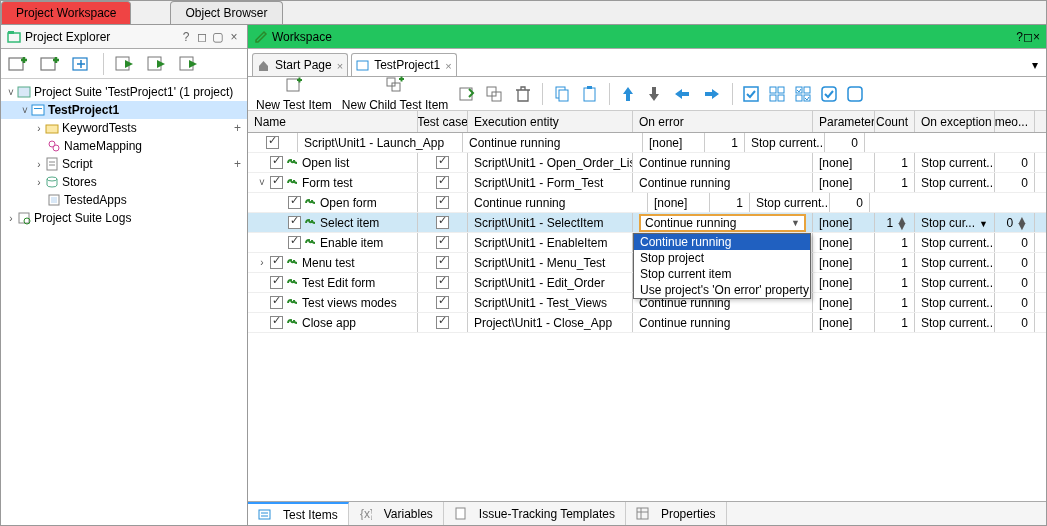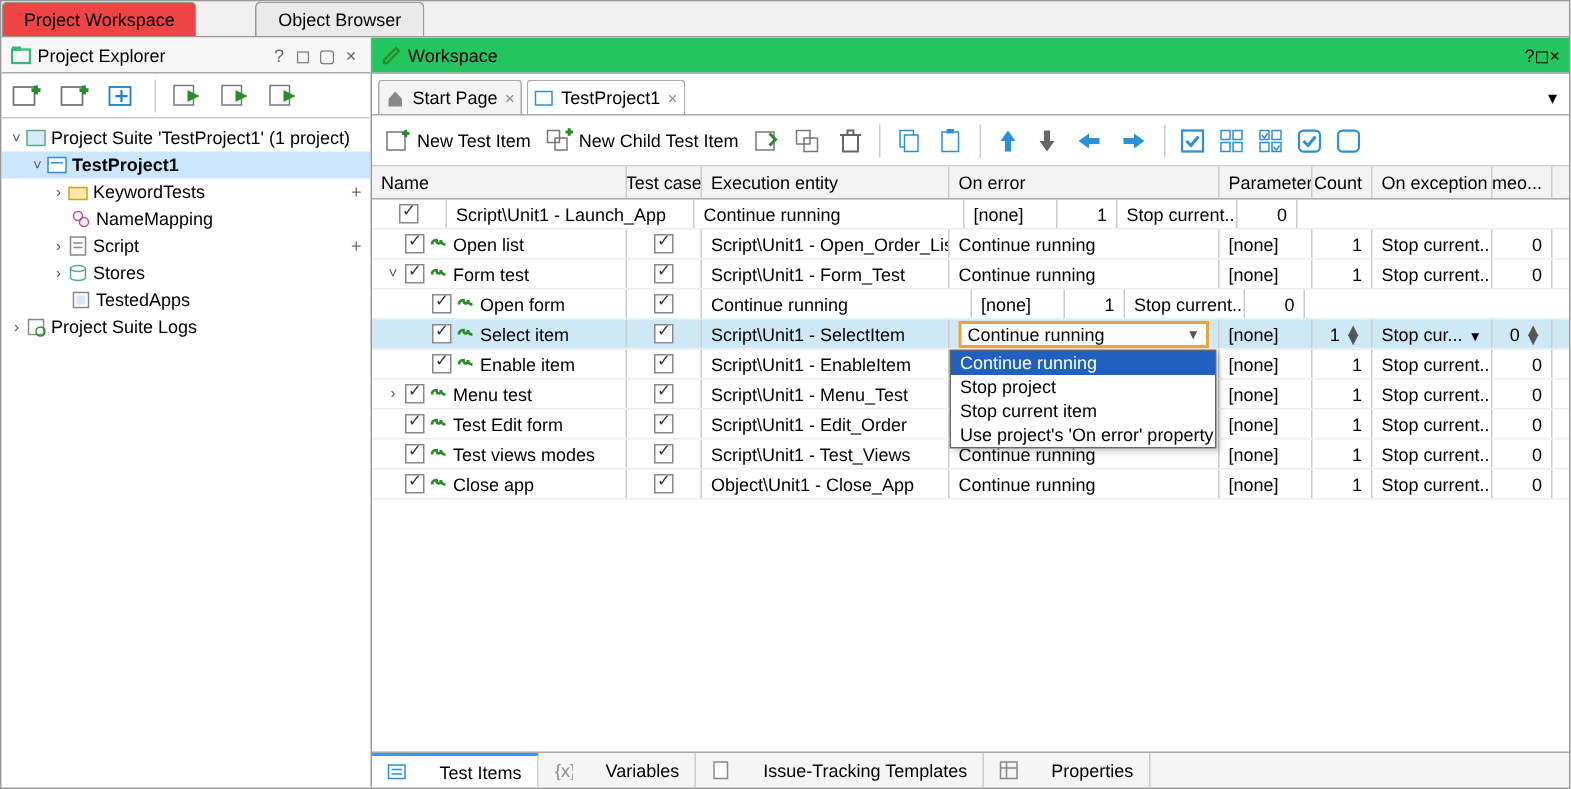--- a/index.html
+++ b/index.html
@@ -47,25 +47,25 @@
 .row-name { display: flex; align-items: center; gap: 3px; width: 100%; }
 .row-toggle { width: 10px; text-align: center; color: #555; font-size: 10px; }
 .chk { width: 13px; height: 13px; border: 1px solid #888; background: #fff; position: relative; display: inline-block; }
 .chk.checked::after { content: "✓"; position: absolute; top: -3px; left: 1px; font-size: 11px; color: #333; }
 .dd-box { border: 2px solid #e8a33d; height: 18px; display: flex; align-items: center; width: 100%; padding: 0 4px; background: #fff; }
 .dd-arrow { margin-left: auto; font-size: 9px; color: #555; }
 .dropdown-list { position: absolute; border: 1px solid #666; background: #fff; z-index: 50; box-shadow: 2px 2px 4px rgba(0,0,0,0.2); }
 .dropdown-list .opt { padding: 1px 6px; cursor: pointer; white-space: nowrap; }
 .dropdown-list .opt.hl { background: #2060c0; color: #fff; }
 .bottom-tabs { height: 24px; display: flex; border-top: 1px solid #aaa; background: #f5f5f5; }
-.bottom-tab { display: flex; align-items: center; gap: 22px; padding: 3px 10px; border-right: 1px solid #ccc; cursor: pointer; }
+.bottom-tab { display: flex; align-items: center; gap: 12px; padding: 3px 10px; border-right: 1px solid #ccc; cursor: pointer; }
 .bottom-tab.active { background: #fff; border-top: 2px solid #3399ff; }
 .spin { font-size: 8px; line-height: 6px; color: #555; display: flex; flex-direction: column; margin-left: 3px; }
 svg { display: block; }
-.tb-btn { cursor: pointer; padding: 2px; border-radius: 2px; }
+.tb-btn { cursor: pointer; padding: 2px; border-radius: 2px; flex-direction: column; }
 </style>
 </head>
 <body>
 
 <div class="top-tabs">
   <div class="top-tab">Project Workspace</div>
   <div class="top-tab inactive">Object Browser</div>
 </div>
 
 <div class="main">
@@ -637,21 +637,21 @@
                     <path d="M2 7c0-3 3-3 3-3 0 3 3 3 3 0 0 3 3 3 3 3" fill="none" stroke="#2a8a2a" stroke-width="1.8"></path>
                   </svg>
                 </span>
       <span>Close app</span>
     </div>
             </div>
     <div class="gc c-tc">
               <span class="chk checked"></span>
             </div>
     <div class="gc c-exec">
-              <span>Object\Unit1 - Close_App</span>
+              <span>Project\Unit1 - Close_App</span>
             </div>
     <div class="gc c-err">
               <span>Continue running</span>
             </div>
     <div class="gc c-par">
               <span>[none]</span>
             </div>
     <div class="gc c-cnt">1</div>
     <div class="gc c-exc">
               <span>Stop current...</span>

